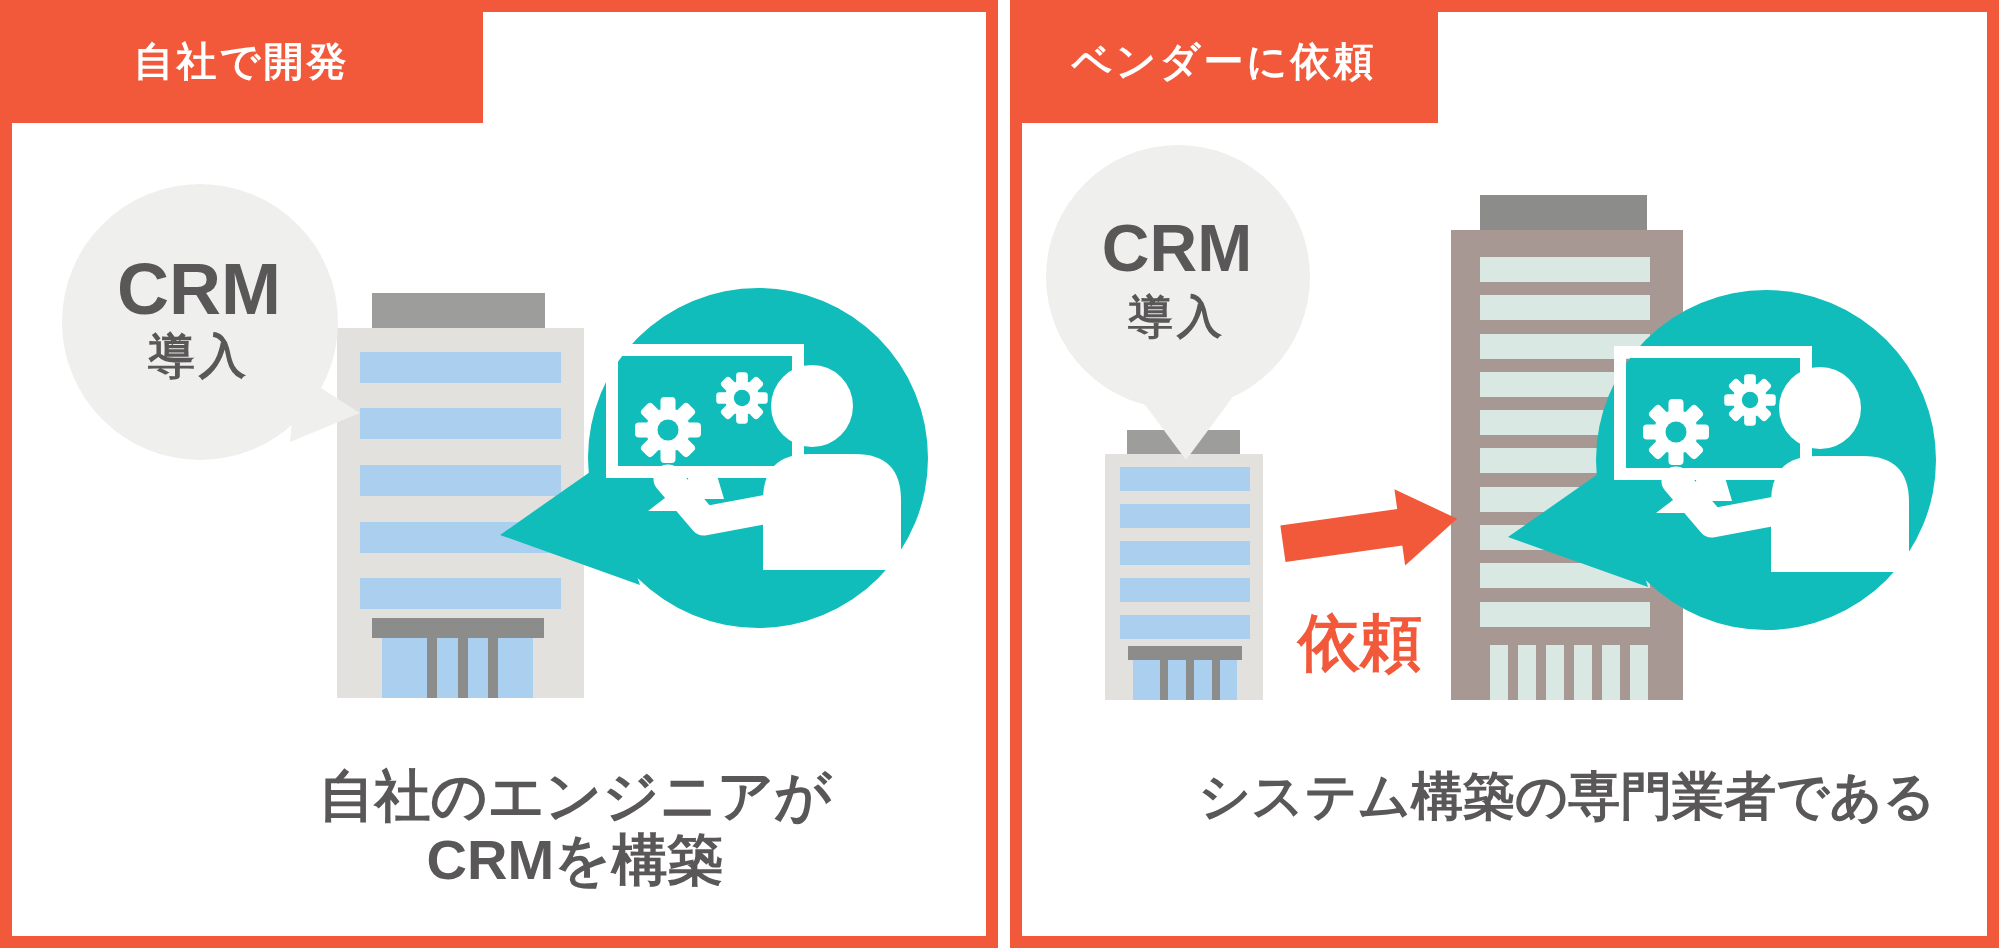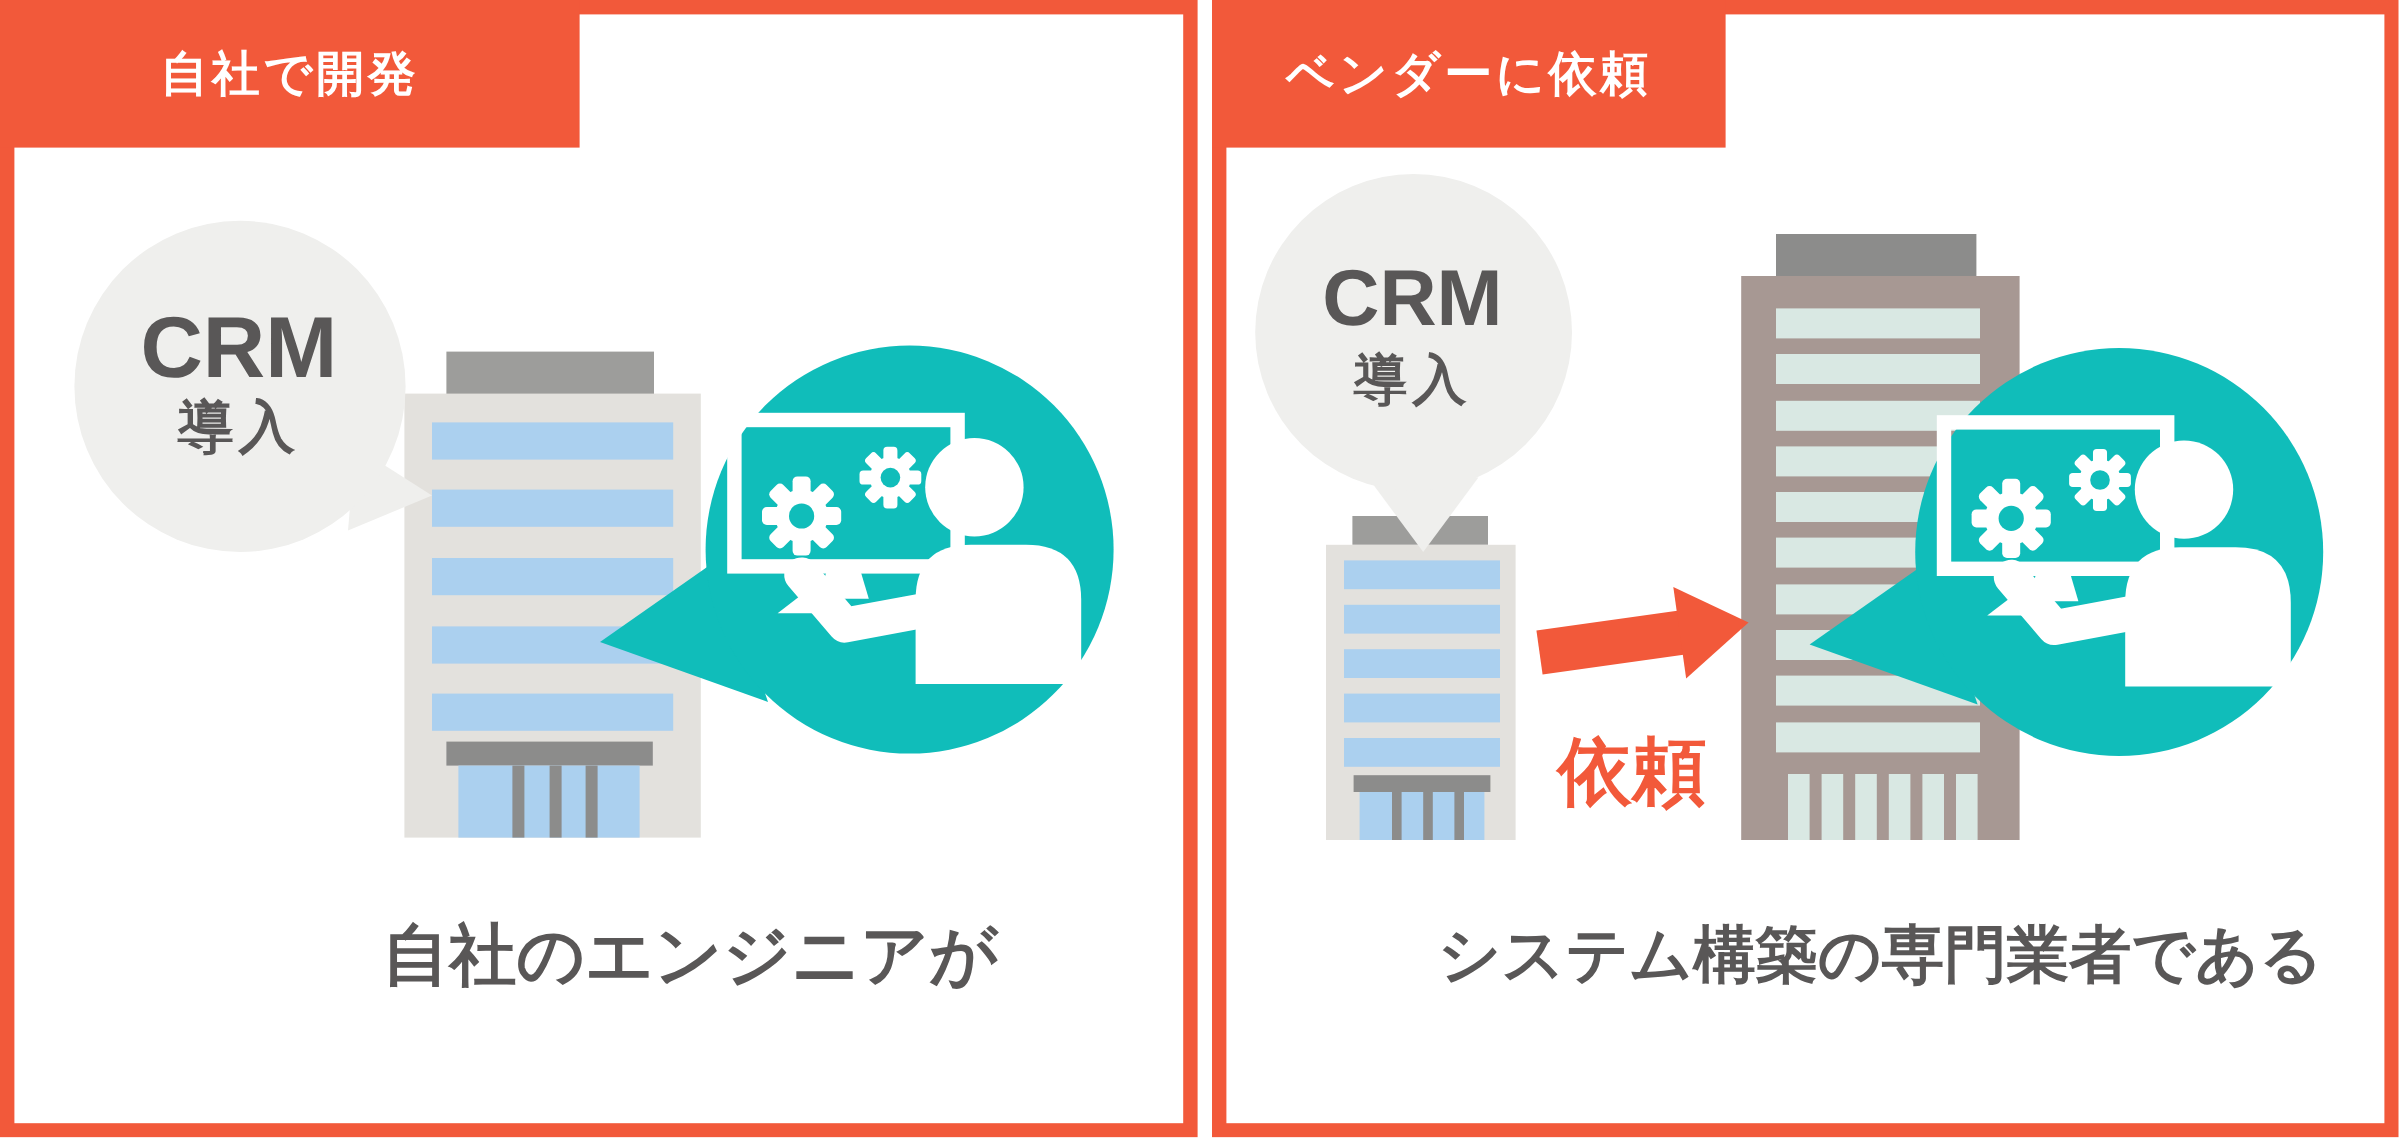--- a/index.html
+++ b/index.html
@@ -215,18 +215,19 @@
       <g>
         <circle cx="812" cy="406" r="41" class="f-white"></circle>
         <path d="M763,570 L763,500 Q763,454 809,454 L855,454 Q901,454 901,500 L901,570 Z" class="f-white"></path>
         <path d="M790,505 L704,521 L668,479" class="arm"></path>
       </g>
     </g>
   </svg>
 
   <div class="caption left">
     <div>自社のエンジニアが</div>
+    <div>CRMを構築</div>
   </div>
   <div class="caption right">
     <div>システム構築の専門業者である</div>
   </div>
 
 </div>
 
 </body></html>

